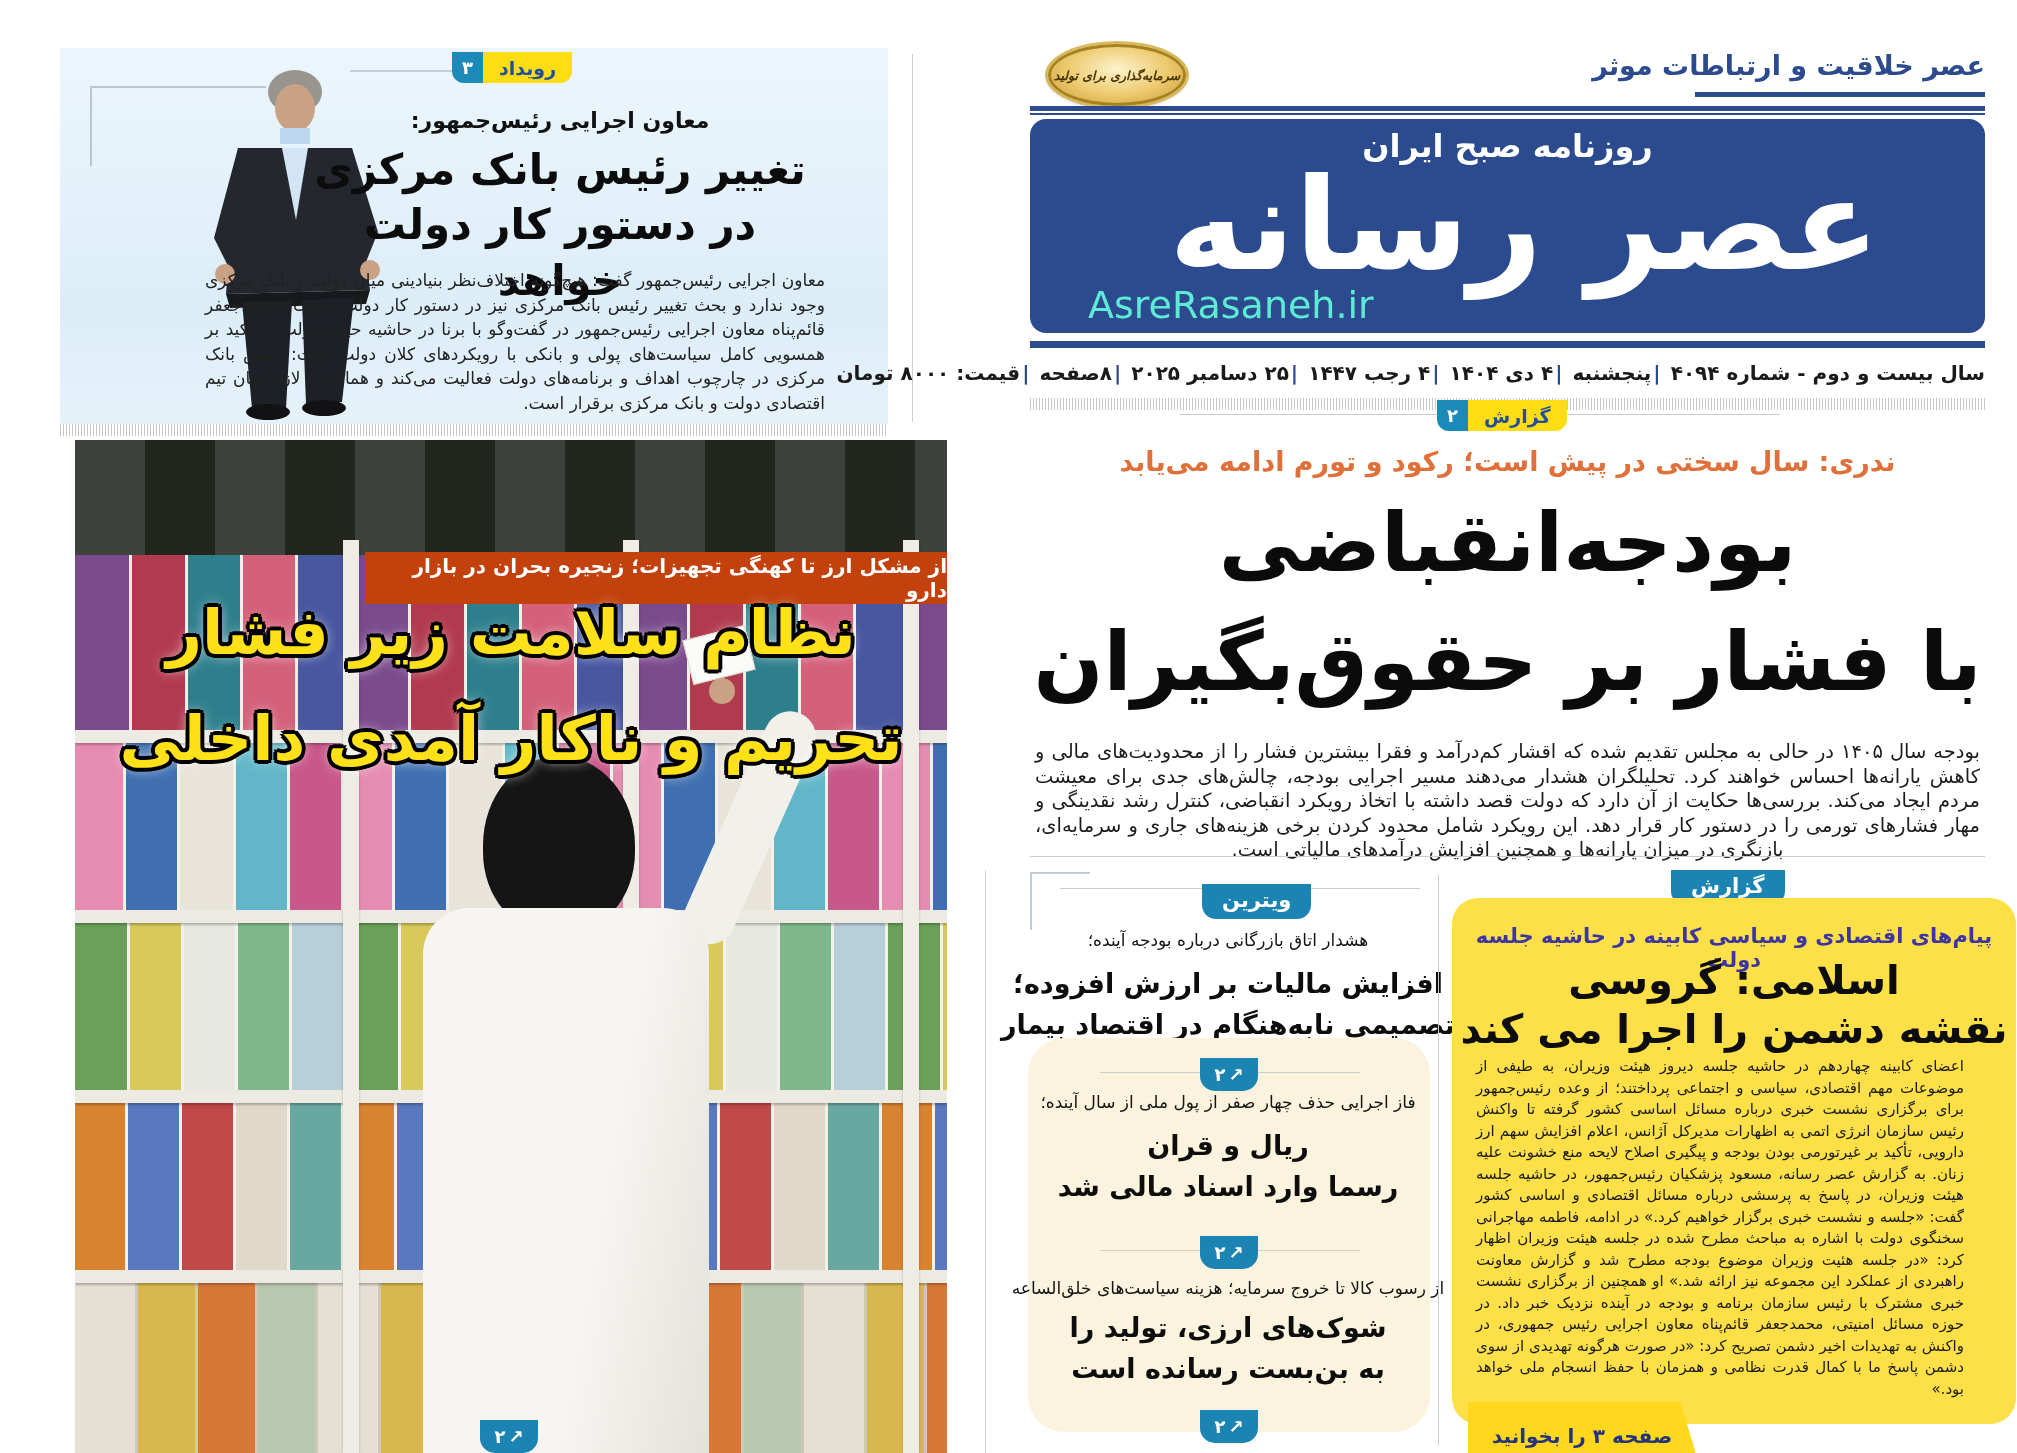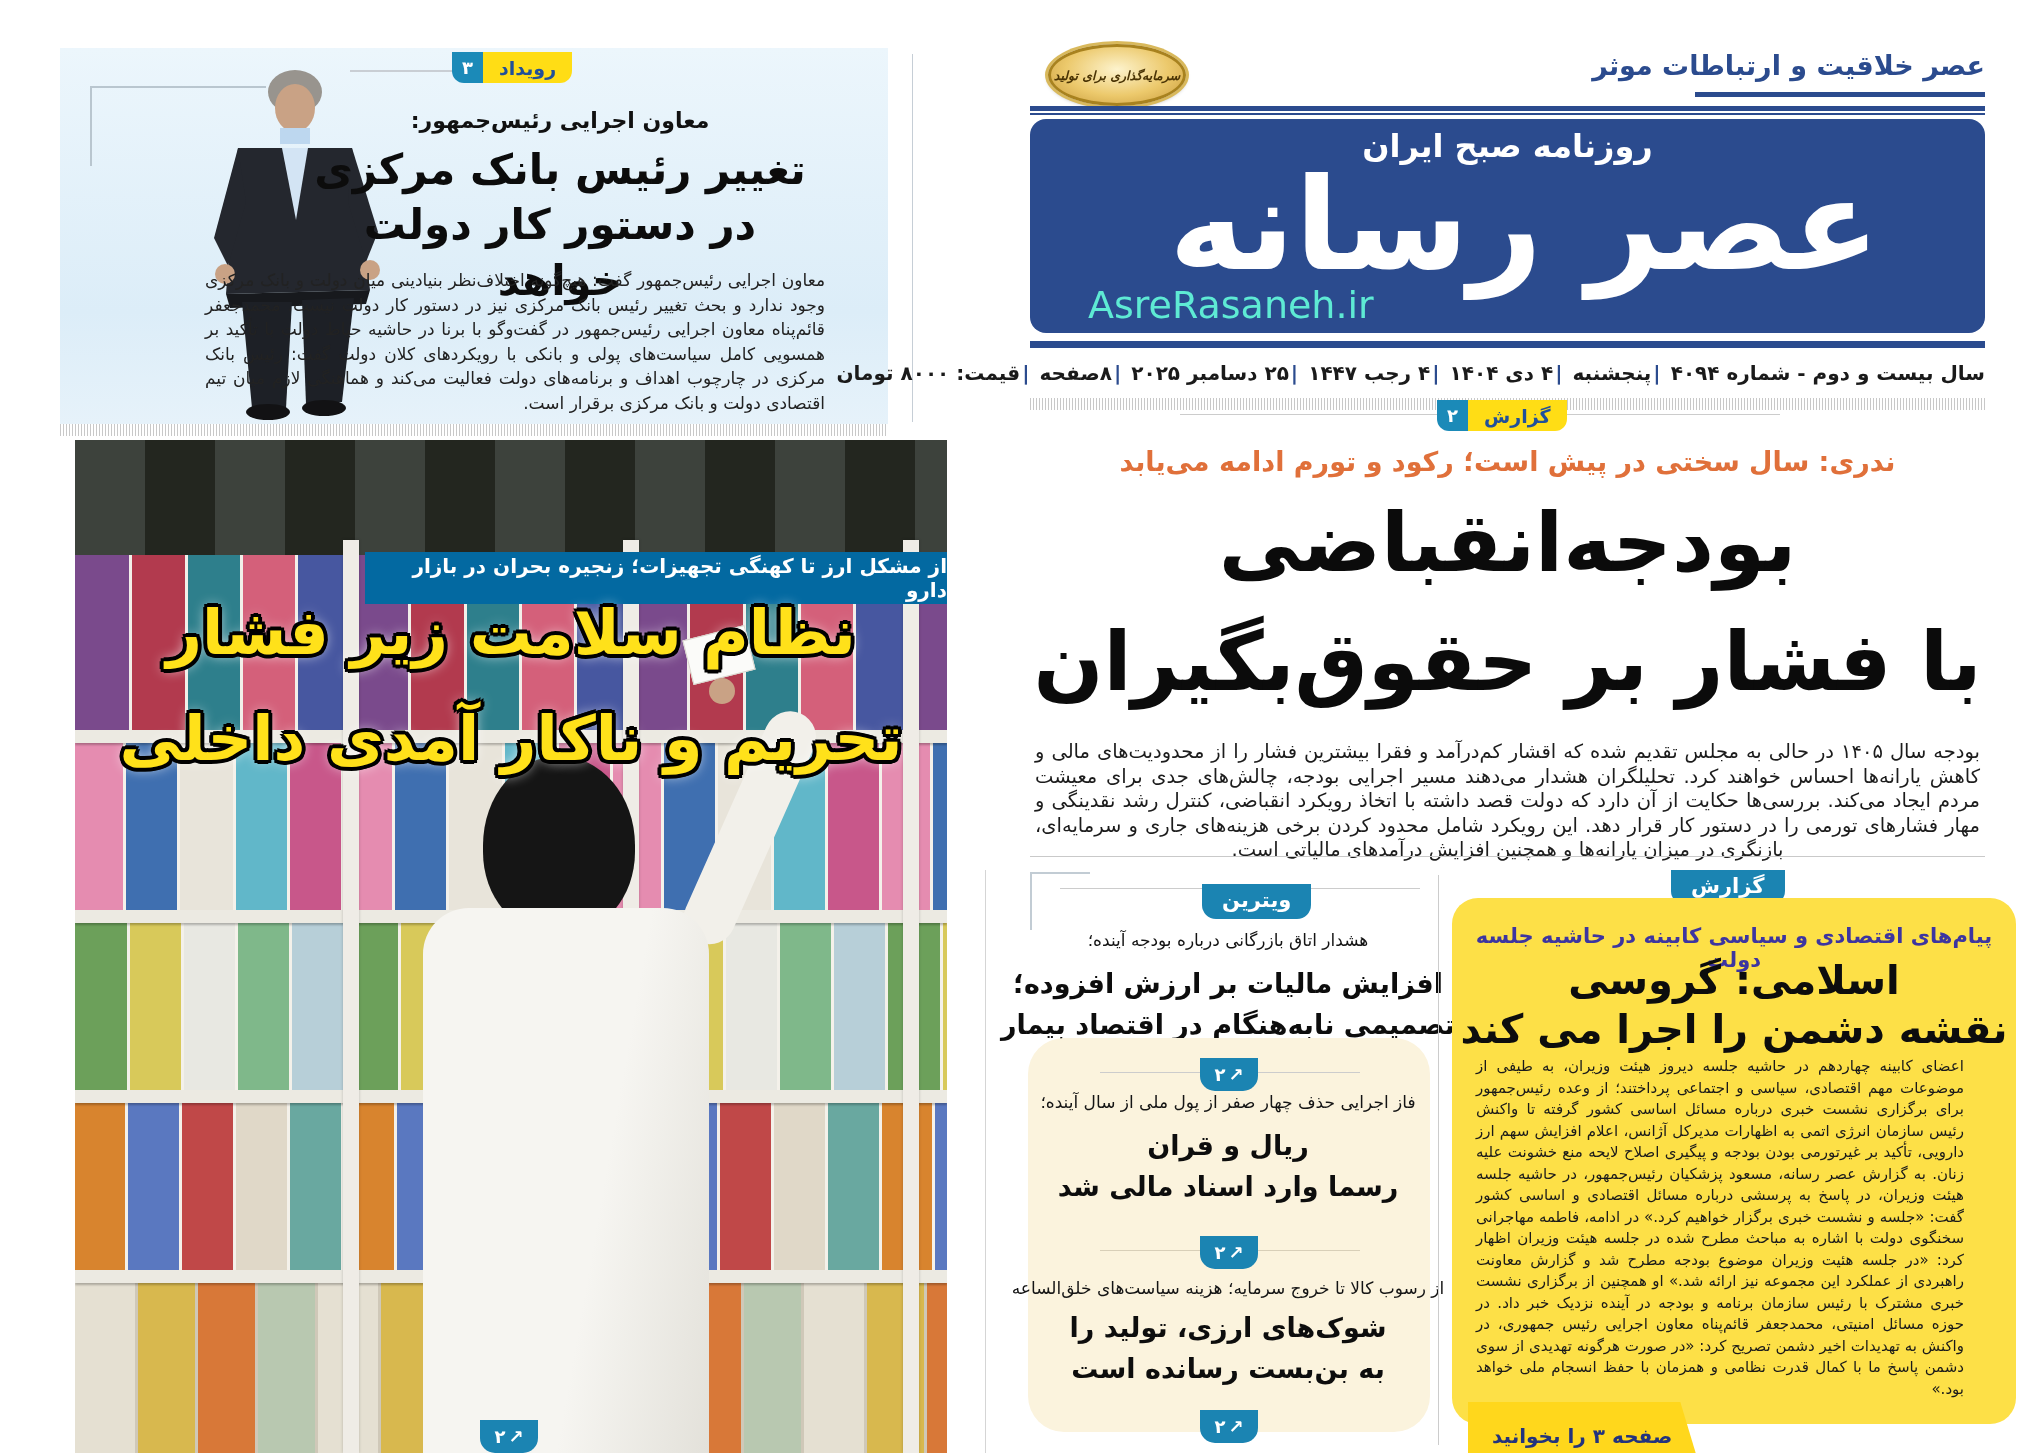--- a/index.html
+++ b/index.html
@@ -68,21 +68,21 @@
 
   .wm-scarf { position:absolute; left:408px; top:316px; width:152px; height:178px; background:#151515;
               border-radius:50% 50% 46% 46%; }
   .wm-coat { position:absolute; left:348px; top:468px; width:286px; height:545px;
              background:linear-gradient(100deg,#f6f5f1 60%,#e3e1da 100%); border-radius:46px 46px 0 0; }
   .wm-arm { position:absolute; left:598px; top:252px; width:52px; height:250px; background:#f2f0ea;
             border-radius:26px; transform:rotate(24deg); transform-origin:bottom center; }
   .wm-hand { position:absolute; left:634px; top:238px; width:26px; height:26px; background:#c9a285; border-radius:50%; }
   .wm-box { position:absolute; left:612px; top:192px; width:64px; height:46px; background:#fbfbf9;
             border:1px solid #d8d5cc; transform:rotate(-14deg); }
-  .ph-caption { position:absolute; left:290px; top:112px; width:582px; height:52px; background:#0369a1;
+  .ph-caption { position:absolute; left:290px; top:112px; width:582px; height:52px; background:#c2410c;
                 color:#fff; font-weight:bold; font-size:20px; display:flex; align-items:center;
                 justify-content:center; }
   .ph-yellow { position:absolute; left:0; width:100%; text-align:center; font-size:62px; font-weight:bold;
                color:#ffe11a; letter-spacing:-1px;
                text-shadow:3px 3px 0 #000,-3px 3px 0 #000,3px -3px 0 #000,-3px -3px 0 #000,
                            0 4px 0 #000,0 -4px 0 #000,4px 0 0 #000,-4px 0 0 #000,0 0 14px #ffffff; }
   .ph-y1 { top:156px; } .ph-y2 { top:262px; }
   .ph-pref { position:absolute; left:405px; top:980px; }
 
   

